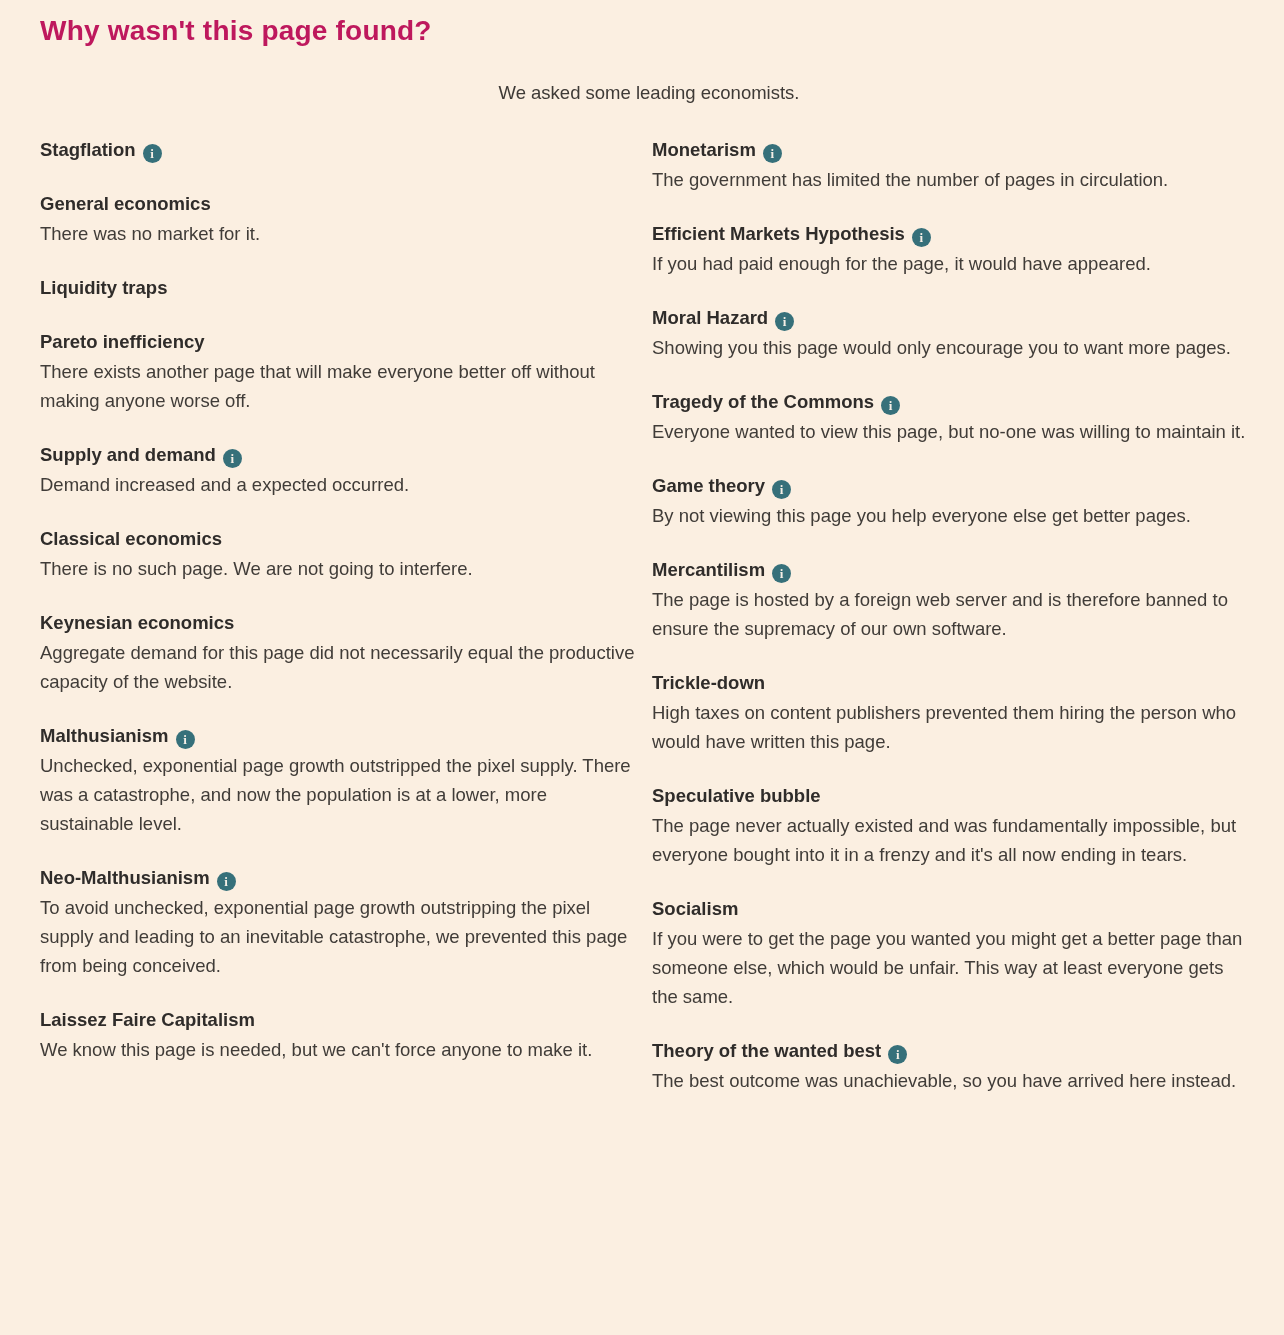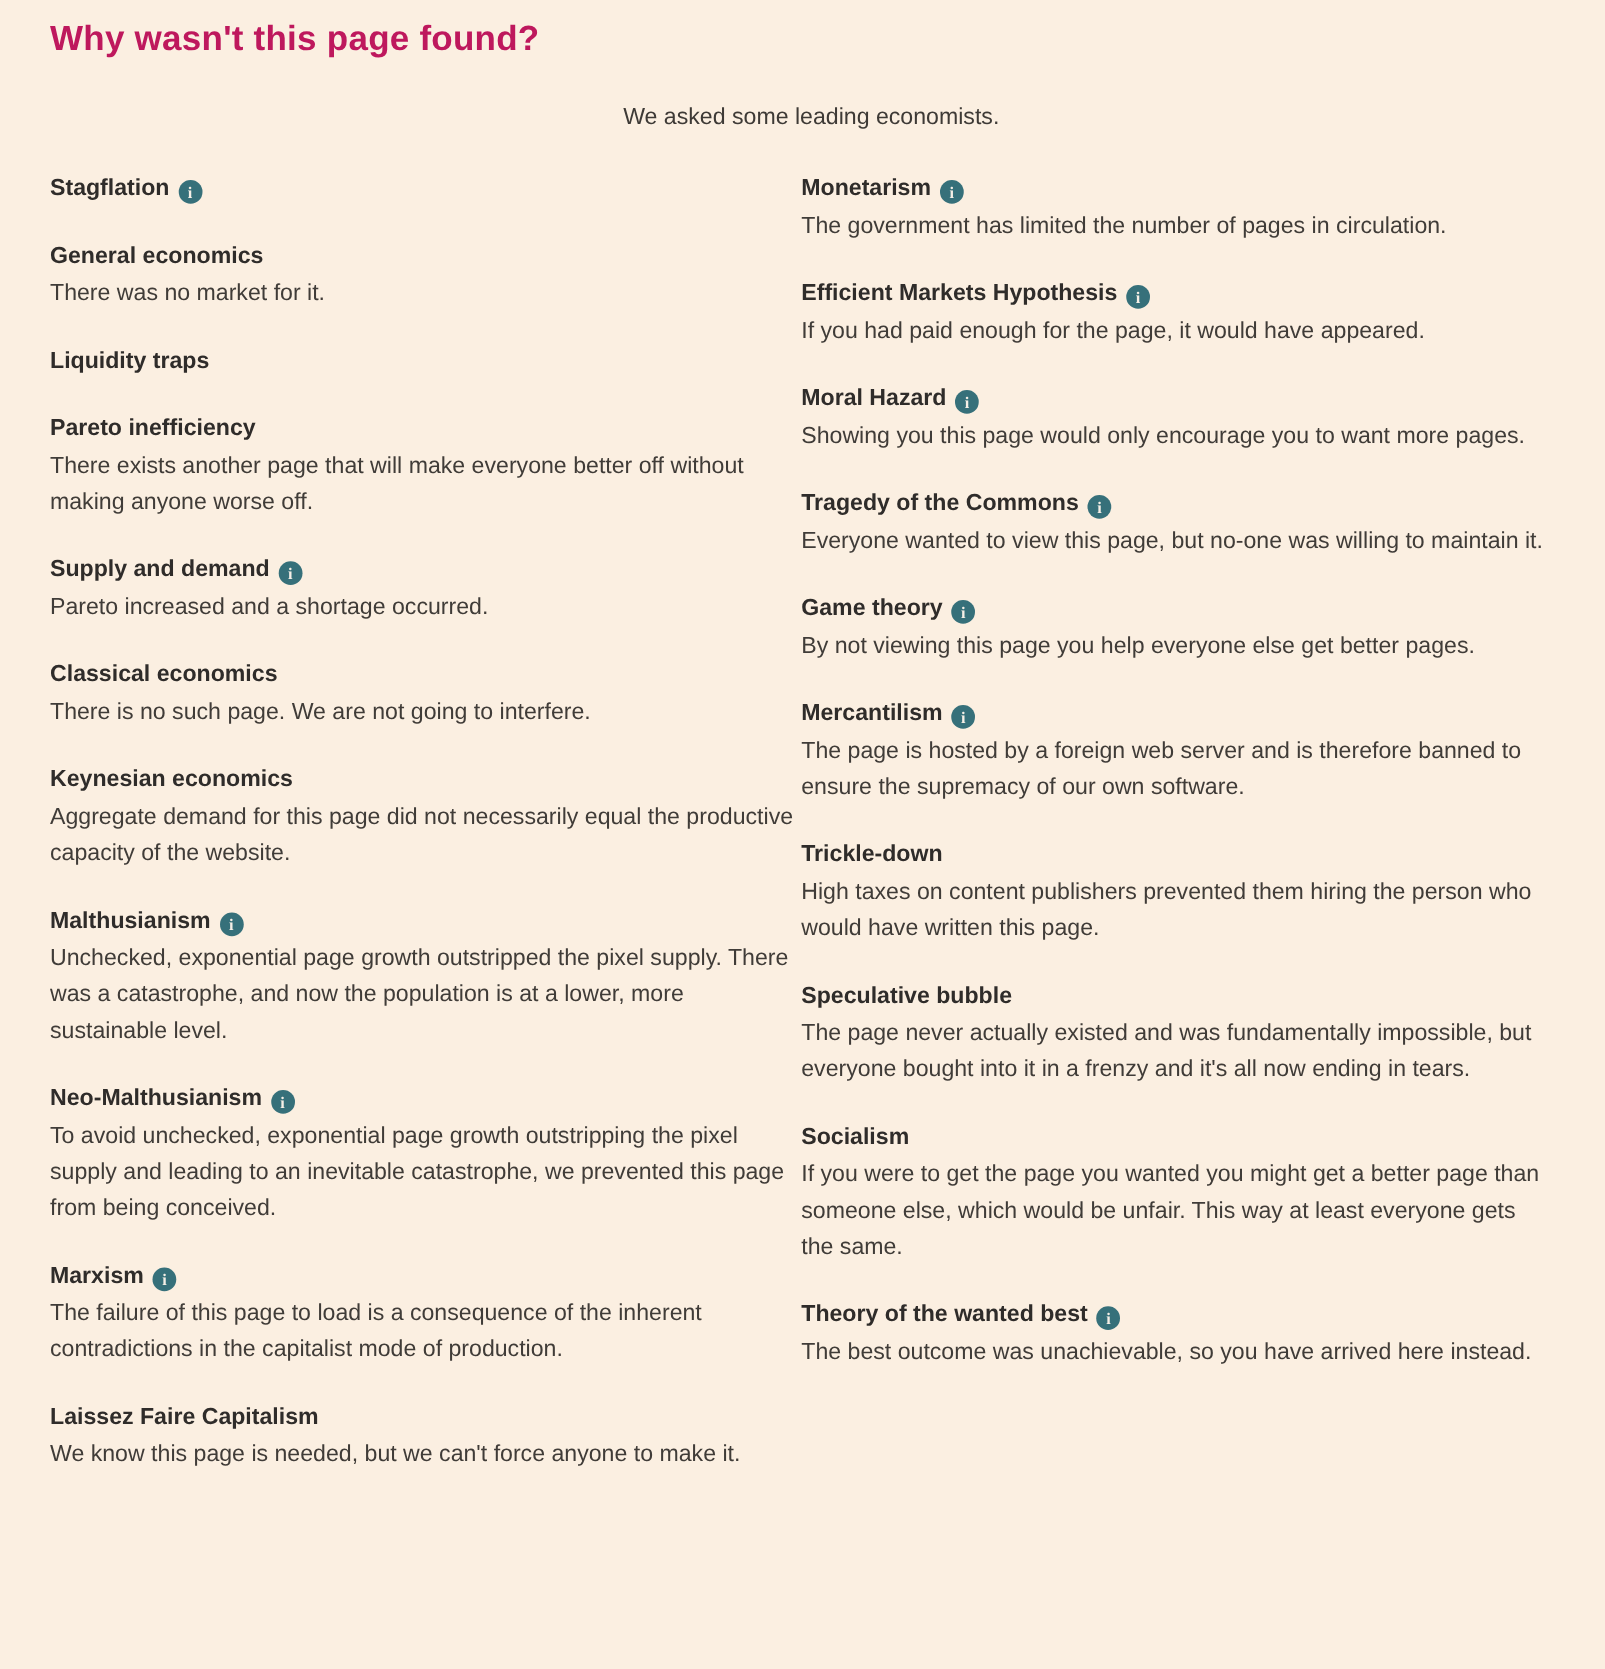--- a/index.html
+++ b/index.html
@@ -24,21 +24,21 @@
   }
   .page-subtitle {
     font-size: 18.5px;
     line-height: 24px;
     color: #3e3a36;
     margin: 0 0 31px 0;
     text-align: center;
   }
   .columns {
     display: flex;
-    gap: 1px;
+    gap: 12px;
   }
   .column {
     width: 600px;
     flex: 0 0 600px;
   }
   .section {
     margin: 0 0 26px 0;
   }
   .section:last-child { margin-bottom: 0; }
   .section-heading {
@@ -95,21 +95,21 @@
     <h3 class="section-heading"><span class="heading-text">Liquidity traps</span></h3>
   </div>
 
   <div class="section">
     <h3 class="section-heading"><span class="heading-text">Pareto inefficiency</span></h3>
     <p class="section-body">There exists another page that will make everyone better off without making anyone worse off.</p>
   </div>
 
   <div class="section">
     <h3 class="section-heading"><span class="heading-text">Supply and demand</span><span class="info-badge">i</span></h3>
-    <p class="section-body">Pareto increased and a shortage occurred.</p>
+    <p class="section-body">Demand increased and a expected occurred.</p>
   </div>
 
   <div class="section">
     <h3 class="section-heading"><span class="heading-text">Classical economics</span></h3>
     <p class="section-body">There is no such page. We are not going to interfere.</p>
   </div>
 
   <div class="section">
     <h3 class="section-heading"><span class="heading-text">Keynesian economics</span></h3>
     <p class="section-body">Aggregate demand for this page did not necessarily equal the productive capacity of the website.</p>
@@ -118,24 +118,20 @@
   <div class="section">
     <h3 class="section-heading"><span class="heading-text">Malthusianism</span><span class="info-badge">i</span></h3>
     <p class="section-body">Unchecked, exponential page growth outstripped the pixel supply. There was a catastrophe, and now the population is at a lower, more sustainable level.</p>
   </div>
 
   <div class="section">
     <h3 class="section-heading"><span class="heading-text">Neo-Malthusianism</span><span class="info-badge">i</span></h3>
     <p class="section-body">To avoid unchecked, exponential page growth outstripping the pixel supply and leading to an inevitable catastrophe, we prevented this page from being conceived.</p>
   </div>
 
-  <div class="section">
-    <h3 class="section-heading"><span class="heading-text">Marxism</span><span class="info-badge">i</span></h3>
-    <p class="section-body">The failure of this page to load is a consequence of the inherent contradictions in the capitalist mode of production.</p>
-  </div>
 
   <div class="section">
     <h3 class="section-heading"><span class="heading-text">Laissez Faire Capitalism</span></h3>
     <p class="section-body">We know this page is needed, but we can't force anyone to make it.</p>
   </div>
 </div>
     <div class="column">
   <div class="section">
     <h3 class="section-heading"><span class="heading-text">Monetarism</span><span class="info-badge">i</span></h3>
     <p class="section-body">The government has limited the number of pages in circulation.</p>

